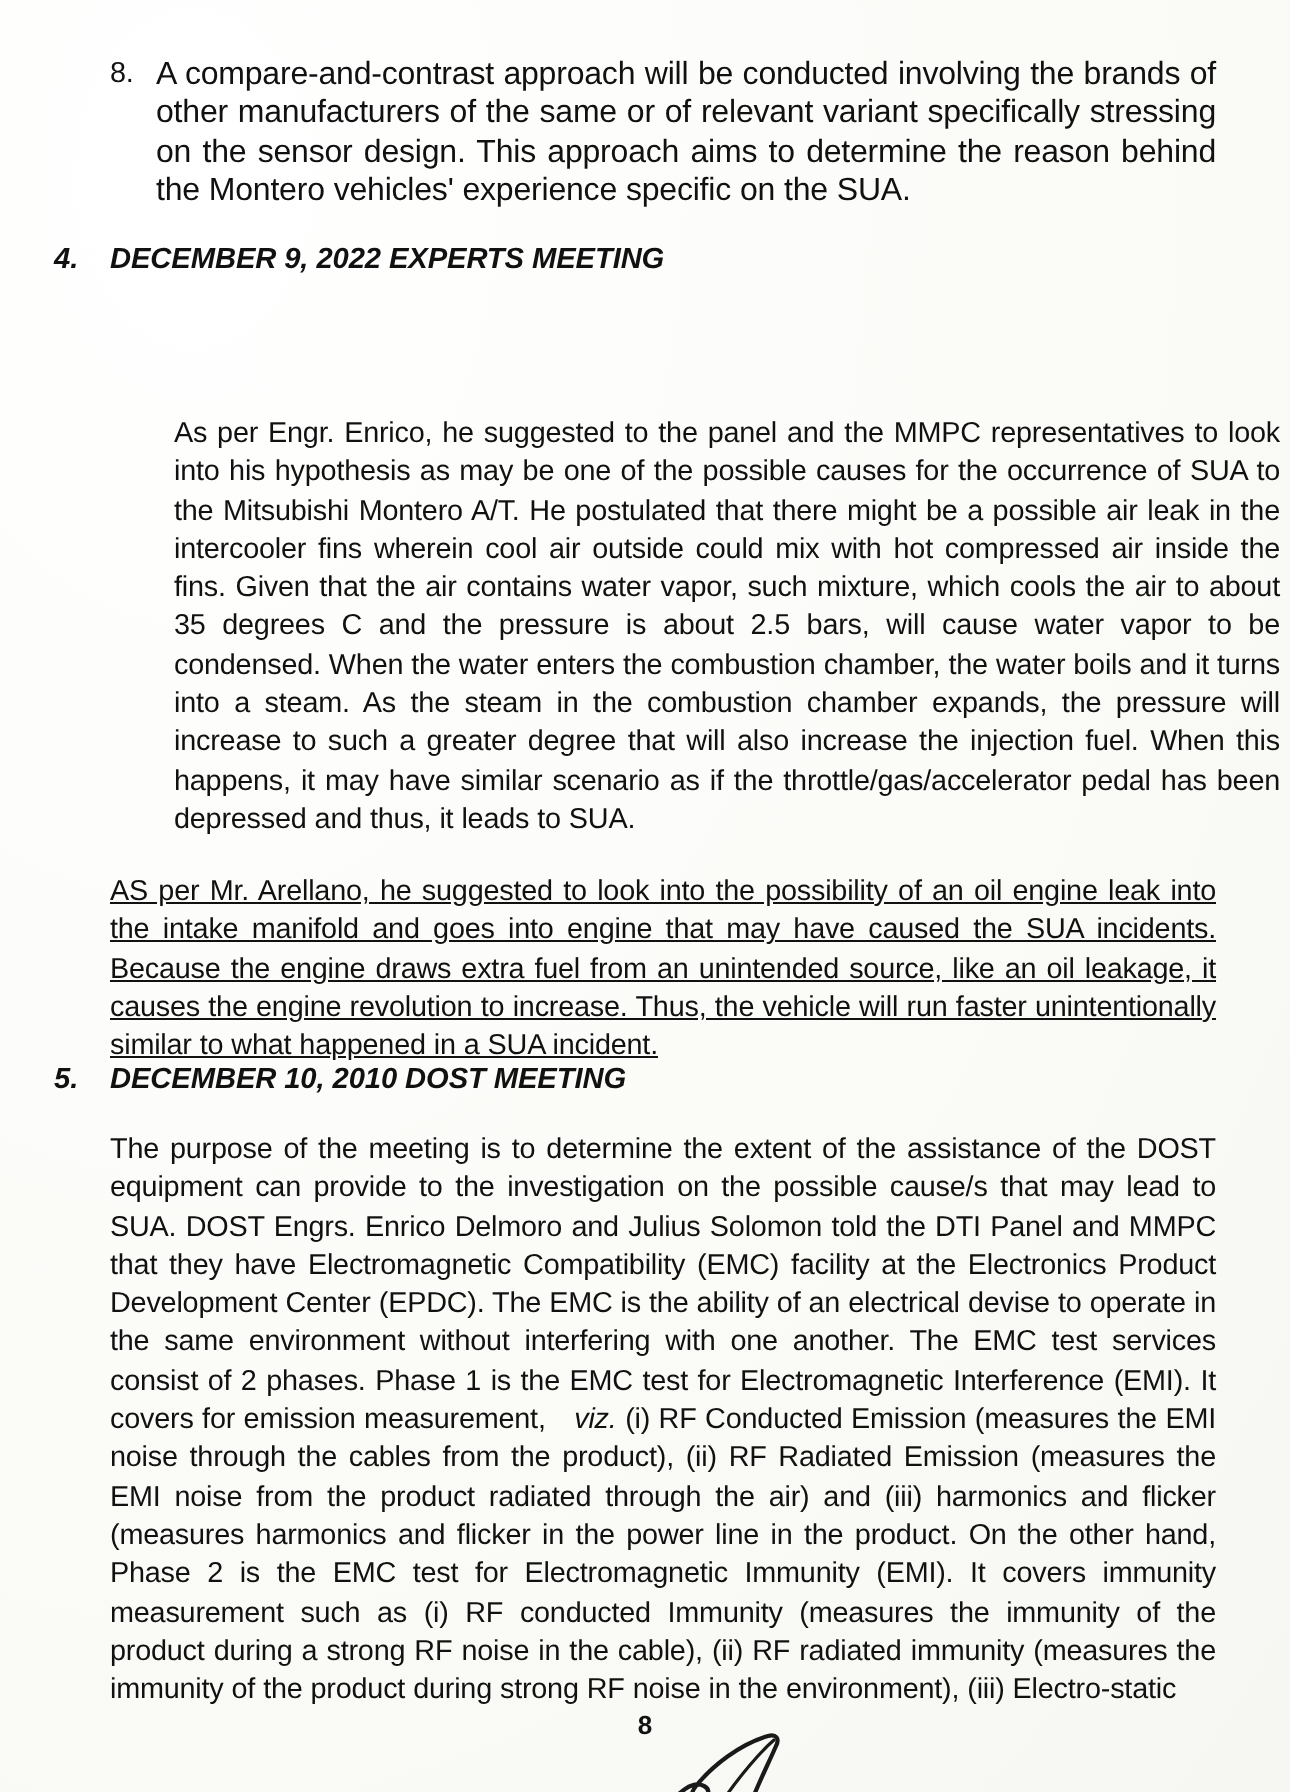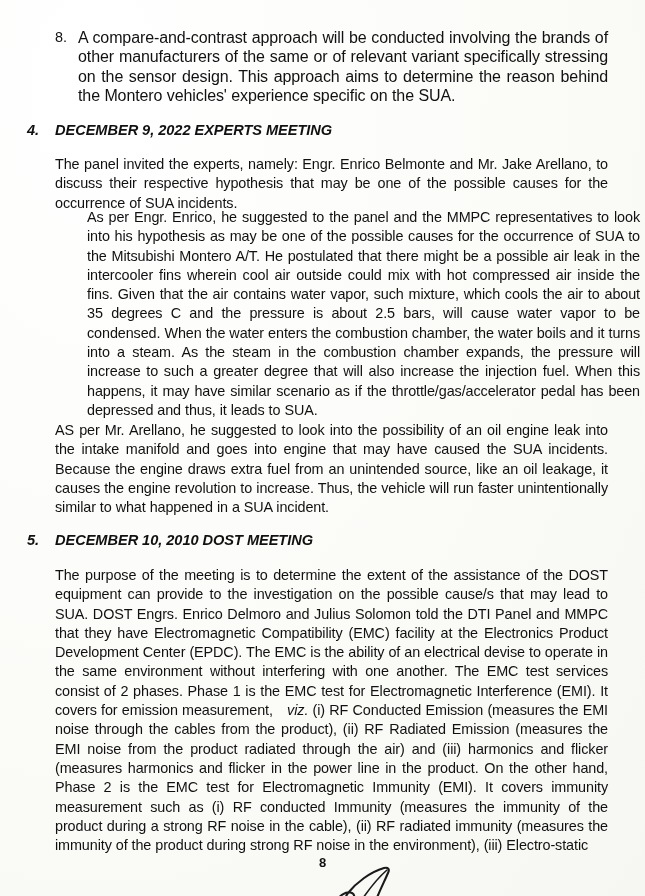--- a/index.html
+++ b/index.html
@@ -91,21 +91,21 @@
     line-height: 19.3px;
     text-align: justify;
     text-justify: inter-word;
     letter-spacing: -0.1px;
     word-spacing: 0.1px;
   }
   .para:last-of-type { text-align: justify; }
 
   #para-experts-intro { top: 155px; }
   #para-enrico        { top: 208px; margin-left: 32px; }
-  #para-arellano      { top: 421px; }
+  #para-arellano      { top: 437px; text-decoration: underline; }
   #para-dost          { top: 566px; }
 
   em.viz {
     font-style: italic;
     margin-left: 10px;
   }
 
   
   .page-number {
     position: absolute;
@@ -141,21 +141,20 @@
   <div class="list-item">
     <div class="list-item-number">8.</div>
     <div class="list-item-body">A compare-and-contrast approach will be conducted involving the brands of other manufacturers of the same or of relevant variant specifically stressing on the sensor design.  This approach aims to determine the reason behind the Montero vehicles' experience specific on the SUA.</div>
   </div>
 
   <div class="section-heading" id="heading-4">
     <span class="sec-num">4.</span>
     <span class="sec-title">DECEMBER 9, 2022 EXPERTS MEETING</span>
   </div>
 
-  <div class="para" id="para-experts-intro">The panel invited the experts, namely: Engr. Enrico Belmonte and Mr. Jake Arellano, to discuss their respective hypothesis that may be one of the possible causes for the occurrence of SUA incidents.</div>
 
   <div class="para" id="para-enrico">As per Engr. Enrico, he suggested to the panel and the MMPC representatives to look into his hypothesis as may be one of the possible causes for the occurrence of SUA to the Mitsubishi Montero A/T. He postulated that there might be a possible air leak in the intercooler fins wherein cool air outside could mix with hot compressed air inside the fins. Given that the air contains water vapor, such mixture, which cools the air to about 35 degrees C and the pressure is about 2.5 bars, will cause water vapor to be condensed. When the water enters the combustion chamber, the water boils and it turns into a steam. As the steam in the combustion chamber expands, the pressure will increase to such a greater degree that will also increase the injection fuel. When this happens, it may have similar scenario as if the throttle/gas/accelerator pedal has been depressed and thus, it leads to SUA.</div>
 
   <div class="para" id="para-arellano">AS per Mr. Arellano, he suggested to look into the possibility of an oil engine leak into the intake manifold and goes into engine that may have caused the SUA incidents. Because the engine draws extra fuel from an unintended source, like an oil leakage, it causes the engine revolution to increase. Thus, the vehicle will run faster unintentionally similar to what happened in a SUA incident.</div>
 
   <div class="section-heading" id="heading-5">
     <span class="sec-num">5.</span>
     <span class="sec-title">DECEMBER 10, 2010 DOST MEETING</span>
   </div>
 

